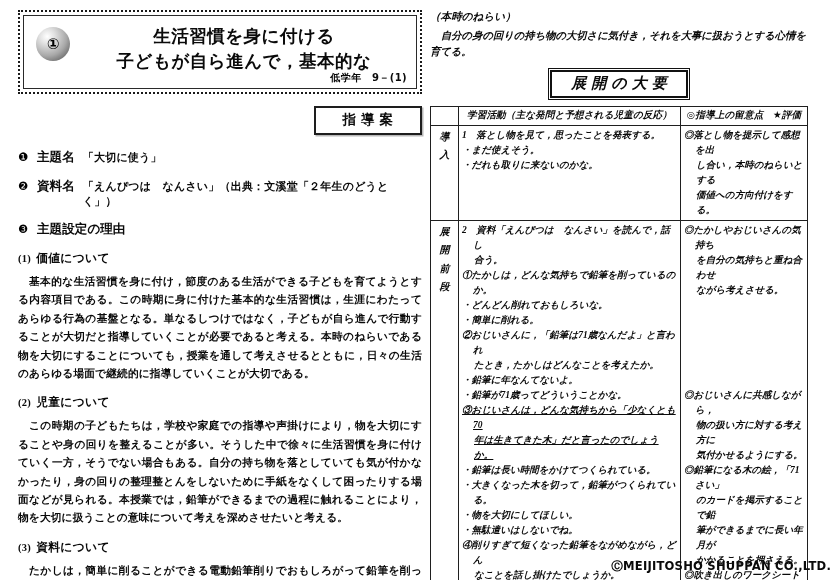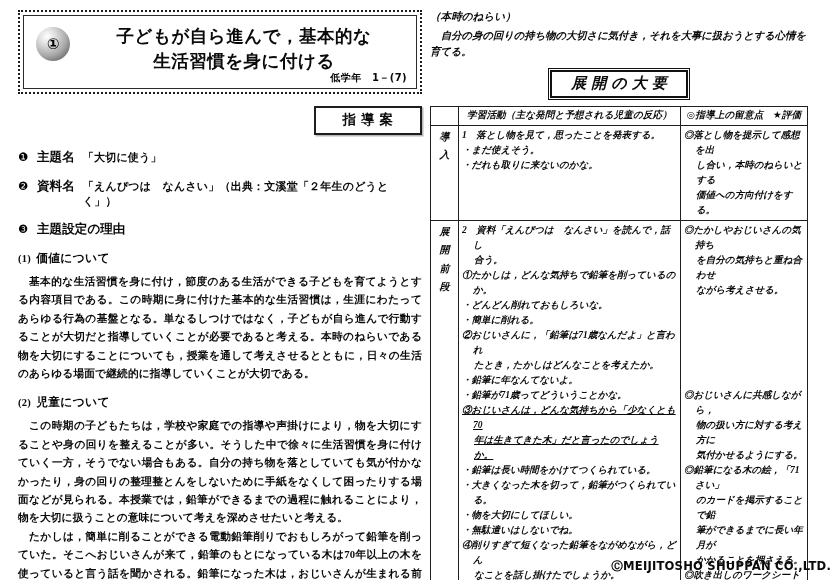--- a/index.html
+++ b/index.html
@@ -193,24 +193,24 @@
 <div class="page">
 
   <div class="left-col">
 
     <div class="title-frame">
       <div class="title-inner">
         <div class="badge-sphere">
           <span class="num">①</span>
         </div>
         <div class="title-text">
+          <div>生活習慣を身に付ける</div>
           <div>子どもが自ら進んで，基本的な</div>
-          <div>生活習慣を身に付ける</div>
         </div>
-        <div class="title-grade">低学年　1－(7)</div>
+        <div class="title-grade">低学年　9－(1)</div>
       </div>
     </div>
 
     <div class="plan-box-wrap">
       <span class="plan-box">指導案</span>
     </div>
 
     <div class="sec-list">
       <div class="sec-row">
         <span class="sec-bullet">❶</span>
@@ -236,20 +236,23 @@
     </div>
 
     <div>
       <div class="sub-head">
         <span class="pn">(2)</span><span>児童について</span>
       </div>
       <p class="para">この時期の子どもたちは，学校や家庭での指導や声掛けにより，物を大切にすることや身の回りを整えることが多い。そうした中で徐々に生活習慣を身に付けていく一方，そうでない場合もある。自分の持ち物を落としていても気が付かなかったり，身の回りの整理整とんをしないために手紙をなくして困ったりする場面などが見られる。本授業では，鉛筆ができるまでの過程に触れることにより，物を大切に扱うことの意味について考えを深めさせたいと考える。</p>
     </div>
 
     <div>
+      <div class="sub-head">
+        <span class="pn">(3)</span><span>資料について</span>
+      </div>
       <p class="para">たかしは，簡単に削ることができる電動鉛筆削りでおもしろがって鉛筆を削っていた。そこへおじいさんが来て，鉛筆のもとになっている木は70年以上の木を使っていると言う話を聞かされる。鉛筆になった木は，おじいさんが生まれる前に植えられたことに気付き，今まで大切に使っていなかった自分について考える，という内容である。自分たちの身の回りの持ち物についても大事に使うことに気付かせ，物を大切にしようとする気持ちを育てたいと考える。</p>
     </div>
 
   </div>
 
   <div class="right-col">
 
     <div class="aim-head">（本時のねらい）</div>
     <div class="aim-body">自分の身の回りの持ち物の大切さに気付き，それを大事に扱おうとする心情を育てる。</div>
 

